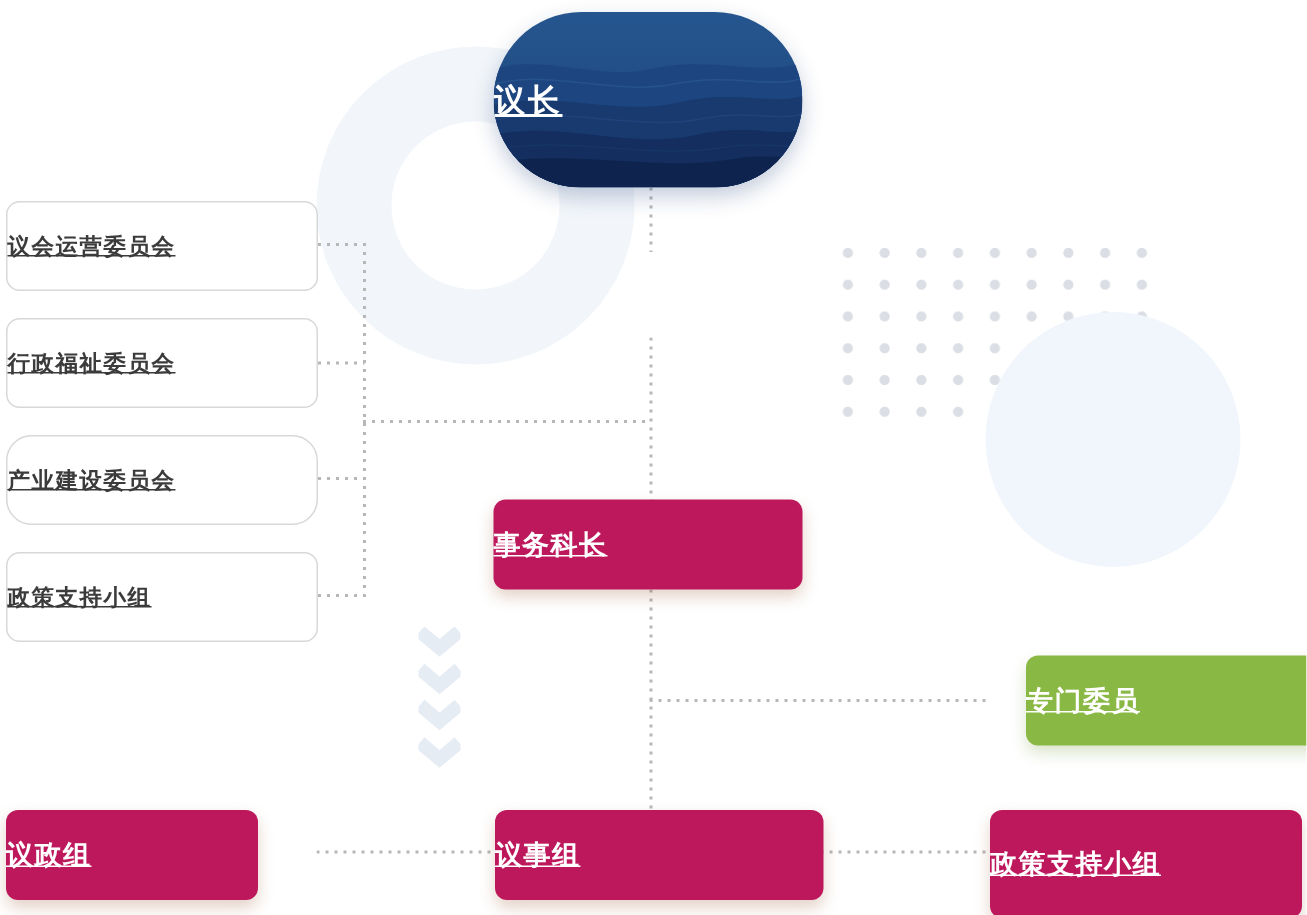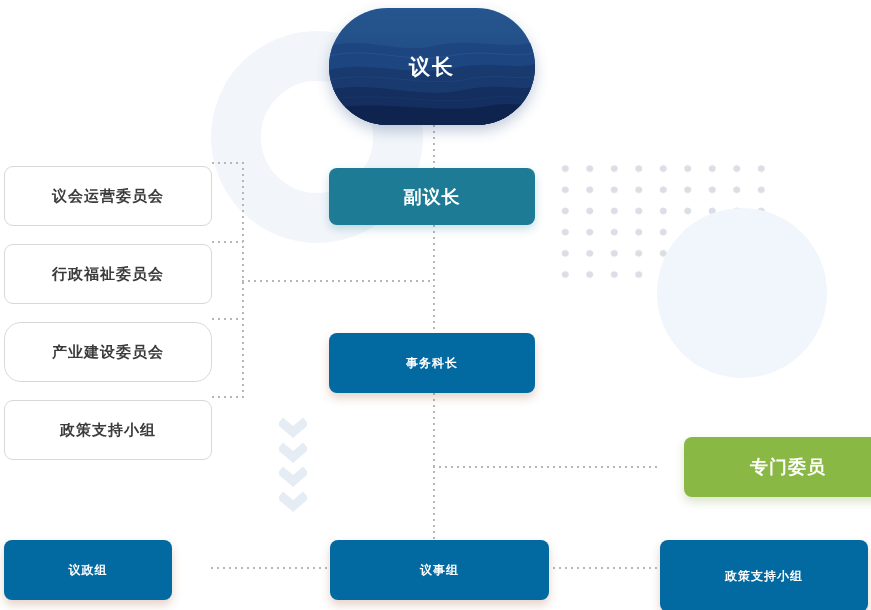--- a/index.html
+++ b/index.html
@@ -19,37 +19,37 @@
 
   
   .hline{position:absolute;height:2px;
         background-image:repeating-linear-gradient(90deg,#b7b7b7 0 2px,rgba(0,0,0,0) 2px 6px);
         background-size:6px 2px;background-position:0 0;background-repeat:repeat-x;}
   .vline{position:absolute;width:2px;
         background-image:repeating-linear-gradient(180deg,#b7b7b7 0 2px,rgba(0,0,0,0) 2px 6px);
         background-size:2px 6px;background-repeat:repeat-y;}
 
   
-  .node{position:absolute;display:flex;align-items:center;justify-content:center;
-        border-radius:8px;font-weight:bold;box-sizing:border-box;}
+  .node{position:absolute;display:flex;align-items:center;
+        border-radius:8px;font-weight:bold;box-sizing:border-box;text-decoration:underline;}
   .pill{left:329px;top:8px;width:206px;height:117px;border-radius:60px;
         overflow:hidden;color:#ffffff;font-size:21px;letter-spacing:2px;
         box-shadow:0 6px 14px rgba(20,50,110,0.25);}
   .pill svg{position:absolute;left:0;top:0;width:100%;height:100%;}
   .pill .lbl{position:relative;z-index:2;}
   .teal{left:329px;top:168px;width:206px;height:57px;background:#1e7b96;
         color:#ffffff;font-size:18px;letter-spacing:1px;box-shadow:0 4px 10px rgba(30,123,150,0.25);}
-  .orange{background:#0369a1;color:#ffffff;font-size:12px;letter-spacing:1px;
+  .orange{background:#be185d;color:#ffffff;font-size:18px;letter-spacing:1px;
         box-shadow:0 5px 10px rgba(150,80,40,0.25);}
   .chief{left:329px;top:333px;width:206px;height:60px;}
   .green{left:684px;top:437px;width:208px;height:60px;background:#8ab845;
         color:#ffffff;font-size:18px;letter-spacing:1px;box-shadow:0 5px 10px rgba(110,150,50,0.25);}
   .committee{left:4px;width:208px;height:60px;background:#ffffff;
         border:1px solid #d8d8d8;color:#3b3b3b;font-size:15px;letter-spacing:1px;
-        border-radius:9px;margin-top:32px;}
+        border-radius:9px;}
   .grp1{left:4px;top:540px;width:168px;height:60px;}
   .grp2{left:330px;top:540px;width:219px;height:60px;}
   .grp3{left:660px;top:540px;width:208px;height:72px;}
 </style>
 </head>
 <body>
 
 <div class="stage">
 
   <div class="ring"></div>
@@ -93,23 +93,20 @@
       <path d="M0,62 C40,52 85,70 125,60 C160,52 185,62 206,56 L206,117 L0,117 Z" fill="#183a6f"></path>
       <path d="M0,82 C45,72 90,92 135,82 C170,74 192,84 206,78 L206,117 L0,117 Z" fill="#132e5f"></path>
       <path d="M0,101 C50,91 110,107 160,98 C180,94 196,99 206,95 L206,117 L0,117 Z" fill="#0e234e"></path>
       <path d="M0,48 C40,38 80,56 120,48 C160,40 185,52 206,44" stroke="#2e5d97" stroke-width="1" fill="none" opacity="0.55"></path>
       <path d="M0,72 C45,62 95,80 140,71 C170,65 192,73 206,68" stroke="#22477f" stroke-width="1" fill="none" opacity="0.7"></path>
       <path d="M0,92 C50,82 105,99 155,90 C178,86 196,92 206,88" stroke="#1a376a" stroke-width="1" fill="none" opacity="0.8"></path>
     </svg>
     <span class="lbl">议长</span>
   </div>
 
-  <div class="node teal">
-    <span>副议长</span>
-  </div>
 
   <div class="node orange chief">
     <span>事务科长</span>
   </div>
 
   <div class="node committee" style="top:134px;">
     <span>议会运营委员会</span>
   </div>
   <div class="node committee" style="top:212px;">
     <span>行政福祉委员会</span>

